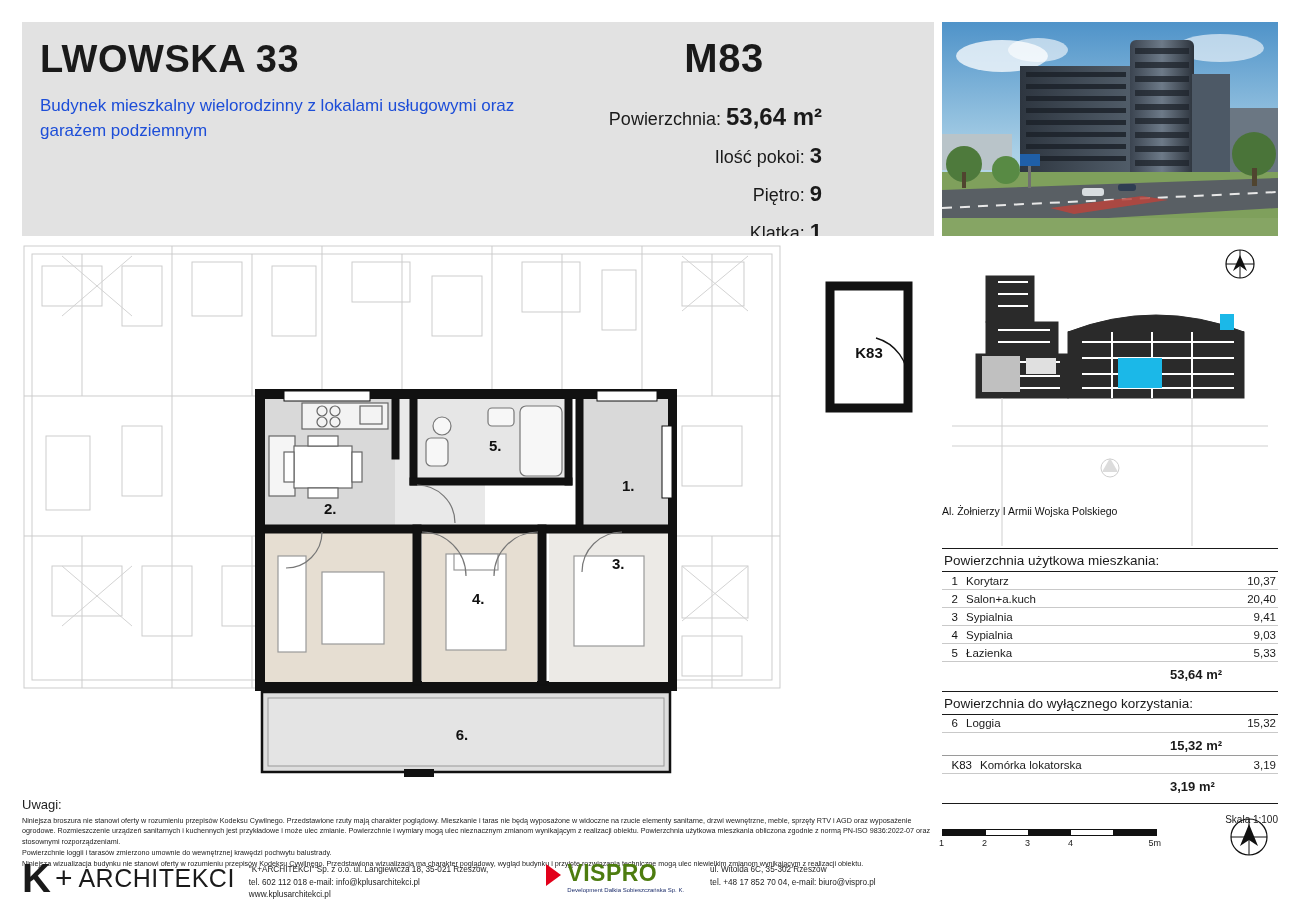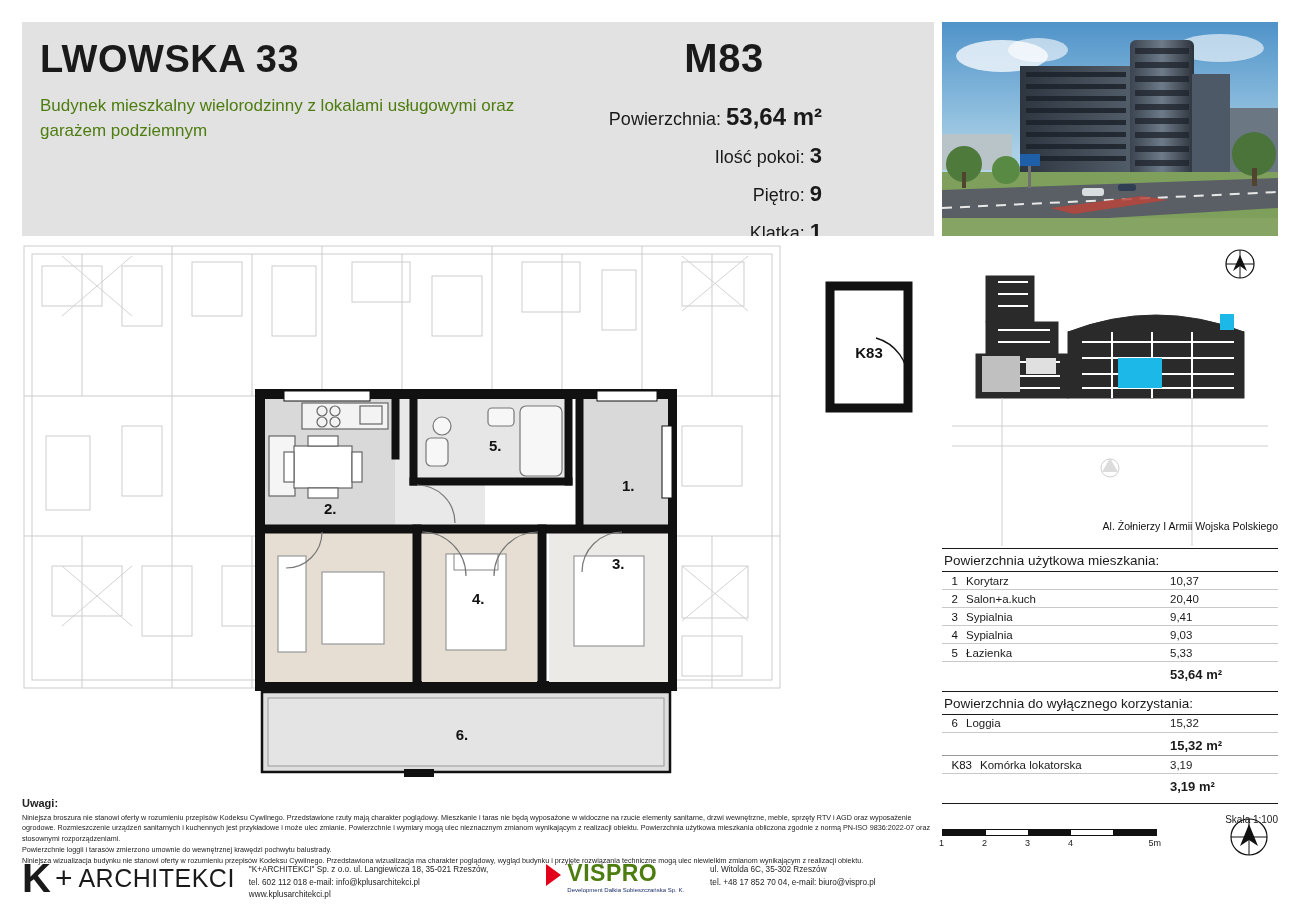--- a/index.html
+++ b/index.html
@@ -17,21 +17,21 @@
   .header {
     position:absolute; left:22px; top:22px; width:912px; height:214px;
     background:#e2e2e2;
     display:flex;
   }
   .header-left { flex:1; padding:12px 16px 0 18px; }
   .title-main {
     font-size:38px; font-weight:bold; letter-spacing:0.5px; line-height:1.05;
     margin:6px 0 14px 0;
   }
-  .subtitle { font-size:17px; line-height:1.45; font-weight:400; color:#4d7c0f; }
+  .subtitle { font-size:17px; line-height:1.45; font-weight:400; color:#1d4ed8; }
   .header-right { width:400px; padding:10px 20px 0 0; text-align:left; }
   .unit-code {
     font-size:40px; font-weight:bold; text-align:center; margin:4px 0 22px 0;
     letter-spacing:0.5px;
   }
   .spec-line { font-size:18px; text-align:right; margin-bottom:12px; padding-right:92px; }
   .spec-line .val { font-size:22px; font-weight:bold; }
   .spec-line.area .val { font-size:24px; }
 
   
@@ -42,21 +42,21 @@
   .plan svg { display:block; }
   .roomnum {
     font-family:"Liberation Sans", sans-serif; font-size:15px; font-weight:bold; fill:#111;
   }
 
   
   .notes {
     position:absolute; left:22px; top:795px; width:912px; height:62px;
     font-size:7.2px; line-height:1.5; color:#222;
   }
-  .notes .nh { font-weight:bold; font-size:11px; margin-bottom:1px; }
+  .notes .nh { font-weight:normal; font-size:13px; margin-bottom:1px; }
 
   
   .footer {
     position:absolute; left:22px; top:858px; width:912px; height:48px;
     display:flex; align-items:flex-start;
   }
   .logo-k { display:flex; align-items:center; gap:6px; }
   .logo-k .kbox {
     font-size:40px; font-weight:bold; line-height:1; letter-spacing:-2px;
   }
@@ -71,30 +71,30 @@
   
   .rcol { position:absolute; left:942px; top:22px; width:336px; }
   .render {
     width:336px; height:214px; overflow:hidden; position:relative; background:#7fb2d8;
   }
   .siteplan {
     width:336px; height:300px; background:#fff; position:relative; margin-top:10px;
     border-top:0;
   }
   .street-label {
-    position:absolute; bottom:14px; left:0; width:100%; text-align:right;
+    position:absolute; bottom:29px; left:0; width:100%; text-align:left;
     font-size:10.5px; color:#111;
   }
   .tbl-title { font-size:13.5px; font-weight:normal; padding:4px 0 3px 2px; }
   .sep { border-top:1px solid #1a1a1a; }
   .sep-thin { border-top:1px solid #9a9a9a; }
   table.areas { width:100%; border-collapse:collapse; font-size:11.5px; }
   table.areas td { padding:2.5px 2px; border-bottom:1px solid #c9c9c9; }
   table.areas td.idx { width:22px; text-align:right; padding-right:6px; color:#111; }
-  table.areas td.val { text-align:left; width:110px; }
+  table.areas td.val { text-align:right; width:110px; }
   table.areas tr.total td { border-bottom:none; font-weight:bold; font-size:13px; padding-top:5px; }
   table.areas tr.total td.val { text-align:left; }
   .scale-wrap { margin-top:10px; position:relative; height:60px; }
   .scale-label { font-size:10px; margin-bottom:4px;text-align:right; }
   .scalebar { display:flex; height:7px; width:215px; border:1px solid #111; }
   .scalebar div { flex:1; }
   .scale-nums { display:flex; width:215px; font-size:9px; margin-top:2px; }
   .scale-nums span { flex:1; text-align:left; transform:translateX(-3px); }
   .scale-nums span:last-child { text-align:right; transform:translateX(4px); }
   .compass { position:absolute; right:6px; top:0; }

